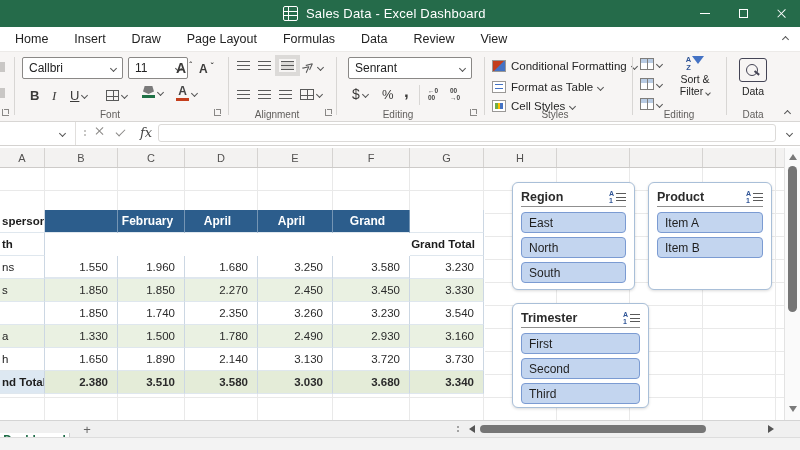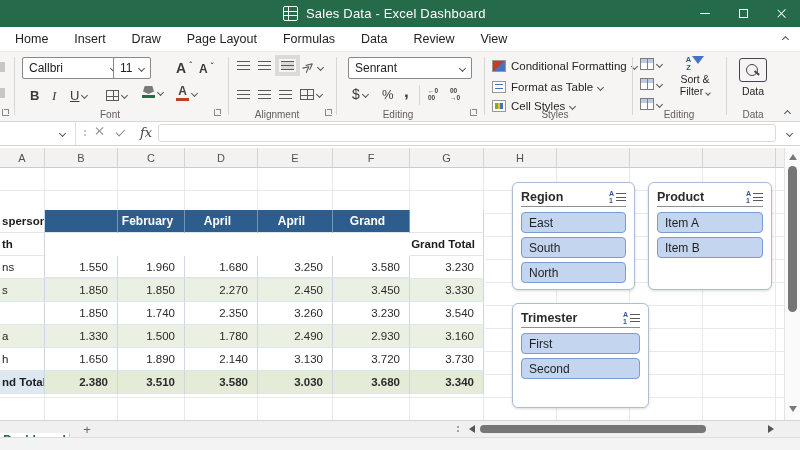--- a/index.html
+++ b/index.html
@@ -170,21 +170,21 @@
 <div class="ribbon">
   <div class="frag" style="top:10px"></div>
   <div class="frag" style="top:36px"></div>
   <span class="launcher" style="left:2px; top:57px"></span>
   <div class="rsep" style="left:14px"></div>
 
   <div class="combo" style="left:22px; top:5px; width:101px">
     <span>Callbri</span>
       <span class="chv"></span>
   </div>
-  <div class="combo" style="left:113px; top:5px; width:38px">
+  <div class="combo" style="left:128px; top:5px; width:60px">
     <span>11</span>
       <span class="chv"></span>
   </div>
   <div class="ric" style="left:176px; top:8px; font-size:14px; font-weight:bold">
       <span>A</span>
       <span style="font-size:8px; margin-top:-8px">ˆ</span>
     </div>
   <div class="ric" style="left:199px; top:10px; font-size:12px; font-weight:bold">
       <span>A</span>
       <span style="font-size:8px; margin-top:-8px">ˇ</span>
@@ -451,22 +451,22 @@
 
   <div class="slicer" style="left:512px; top:14px; width:123px; height:108px">
     <div class="slicer-head">
       <span class="slicer-title">Region</span>
       <span class="ms-icon">
           <span class="a">A<br>1</span>
           <span class="ms-lines"></span>
         </span>
     </div>
     <div class="slicer-item">East</div>
+    <div class="slicer-item">North</div>
     <div class="slicer-item">South</div>
-    <div class="slicer-item">North</div>
   </div>
 
   <div class="slicer" style="left:648px; top:14px; width:124px; height:108px">
     <div class="slicer-head">
       <span class="slicer-title">Product</span>
       <span class="ms-icon">
           <span class="a">A<br>1</span>
           <span class="ms-lines"></span>
         </span>
     </div>
@@ -477,20 +477,21 @@
   <div class="slicer" style="left:512px; top:135px; width:137px; height:105px">
     <div class="slicer-head">
       <span class="slicer-title">Trimester</span>
       <span class="ms-icon">
           <span class="a">A<br>1</span>
           <span class="ms-lines"></span>
         </span>
     </div>
     <div class="slicer-item">First</div>
     <div class="slicer-item">Second</div>
+    <div class="slicer-item">Third</div>
   </div>
 </div>
 
 <div class="vscroll">
   <div class="tri-up"></div>
   <div class="vthumb"></div>
   <div class="tri-down"></div>
 </div>
 
 <div class="tabbar">

